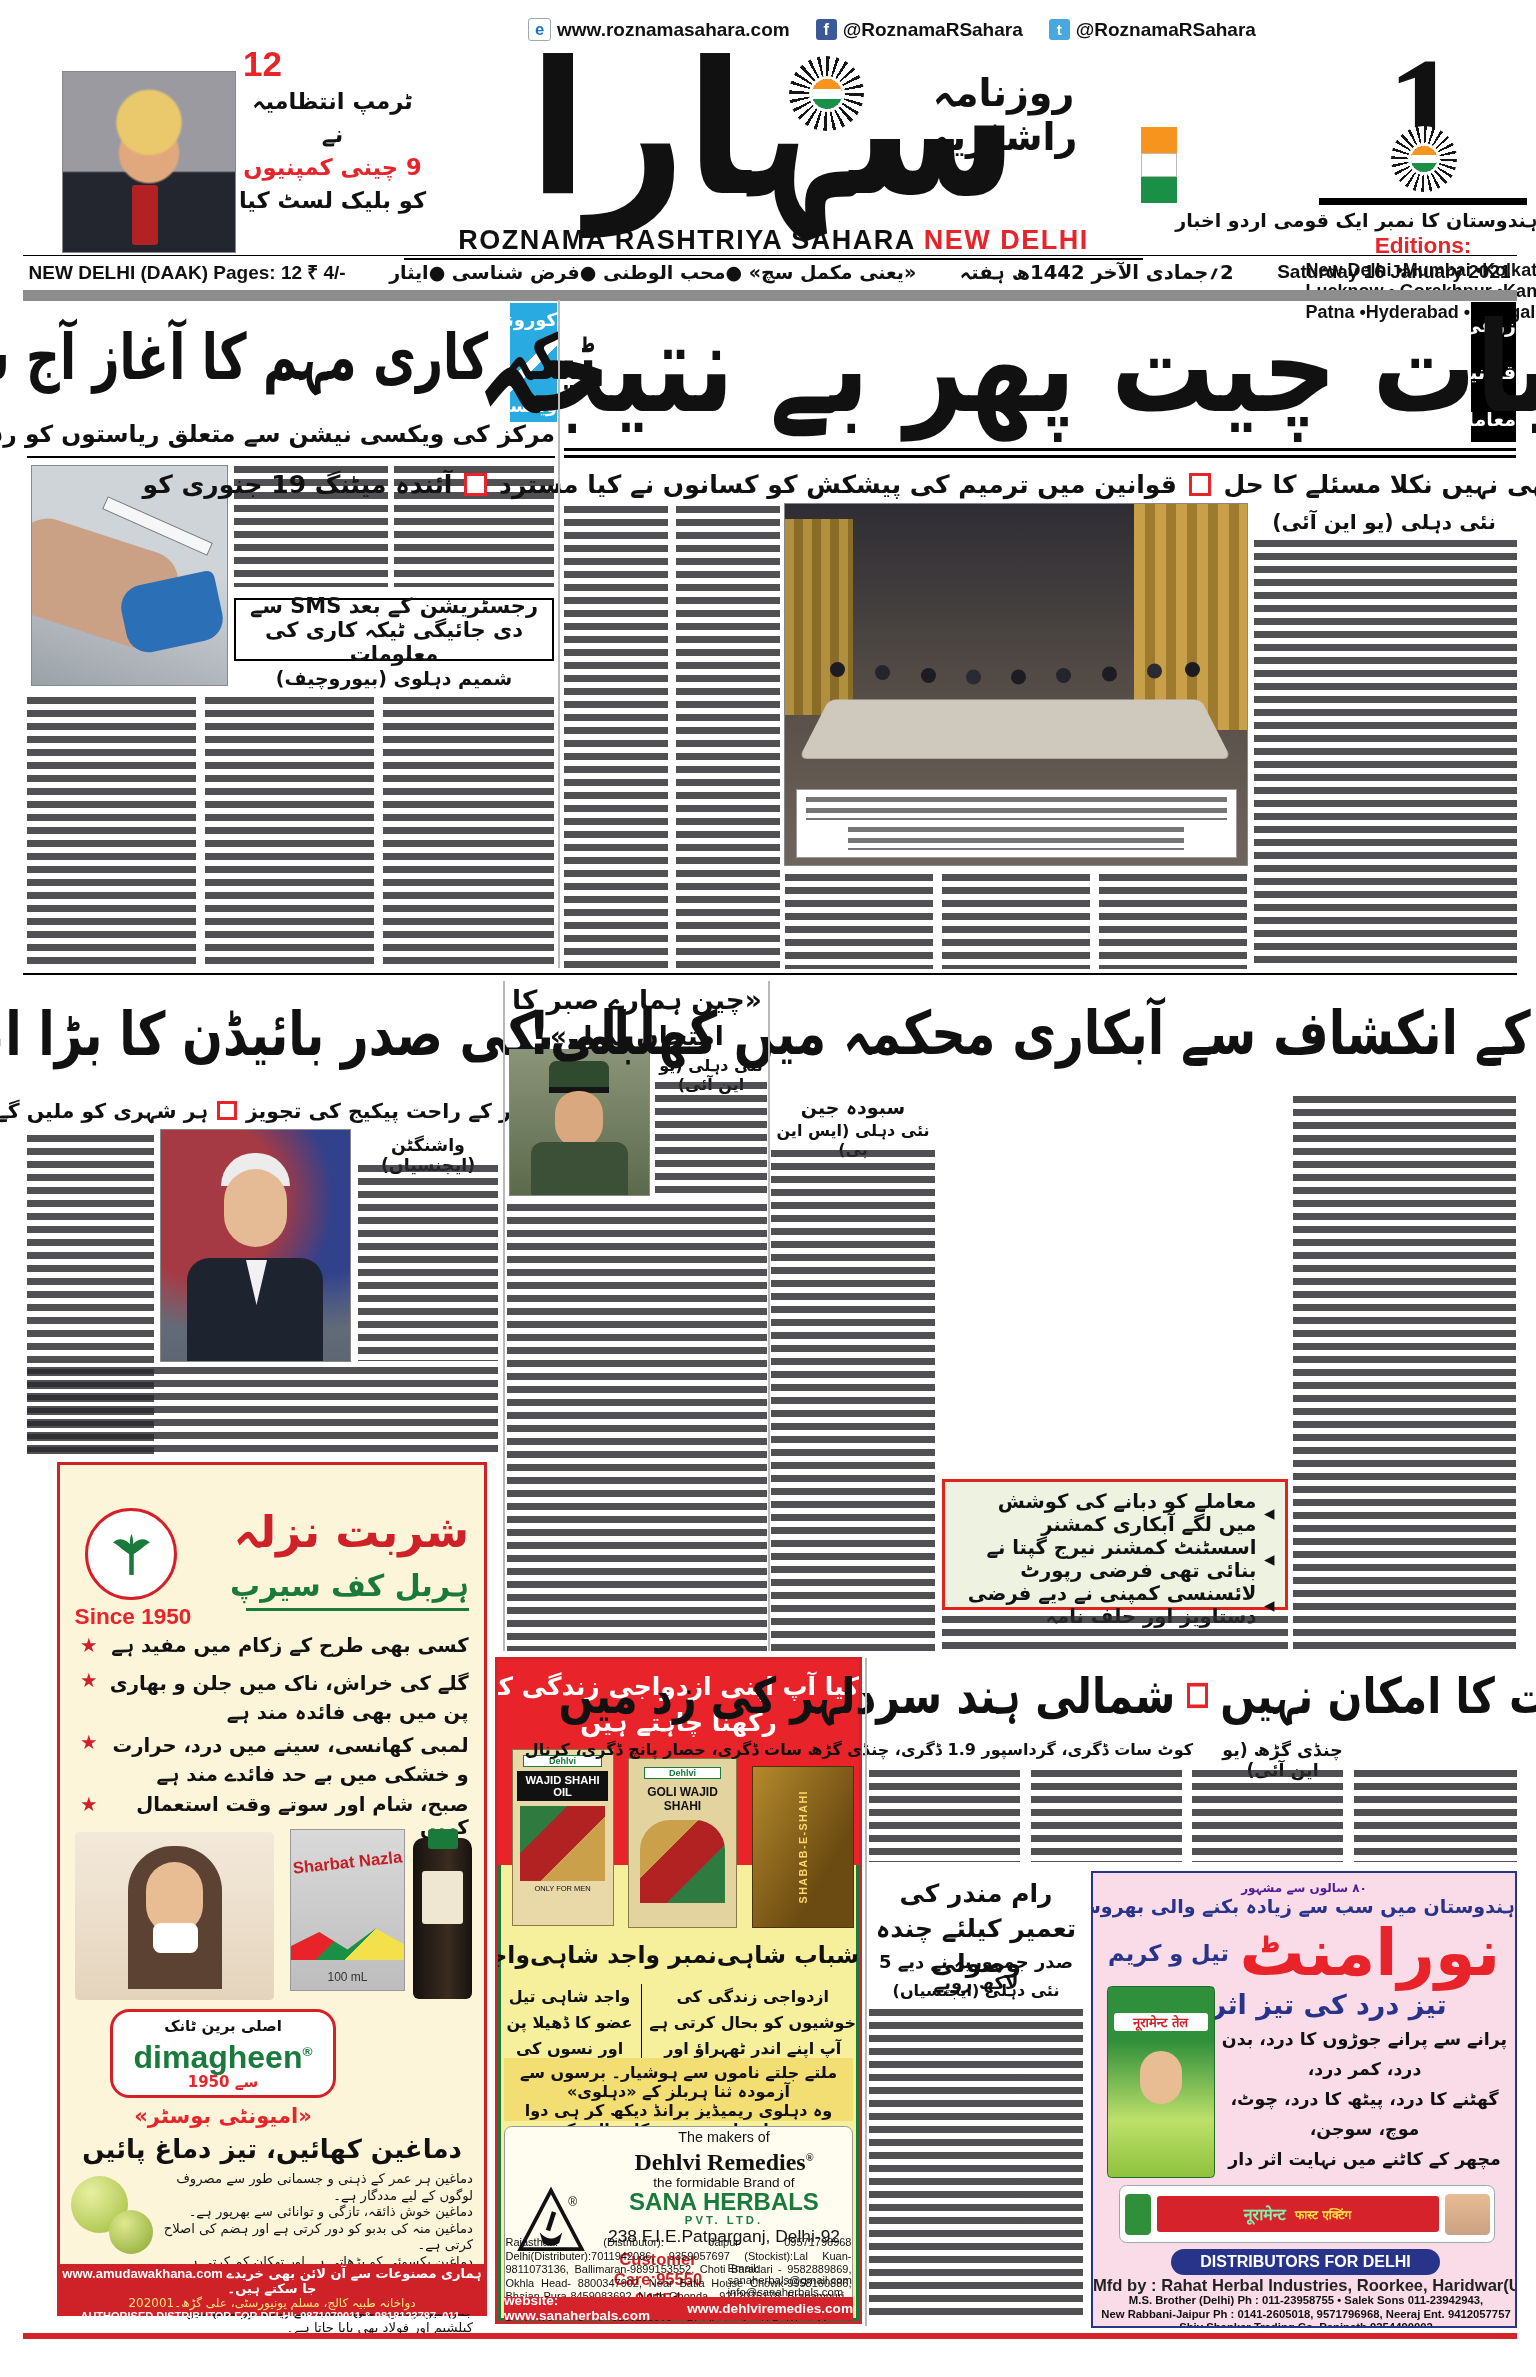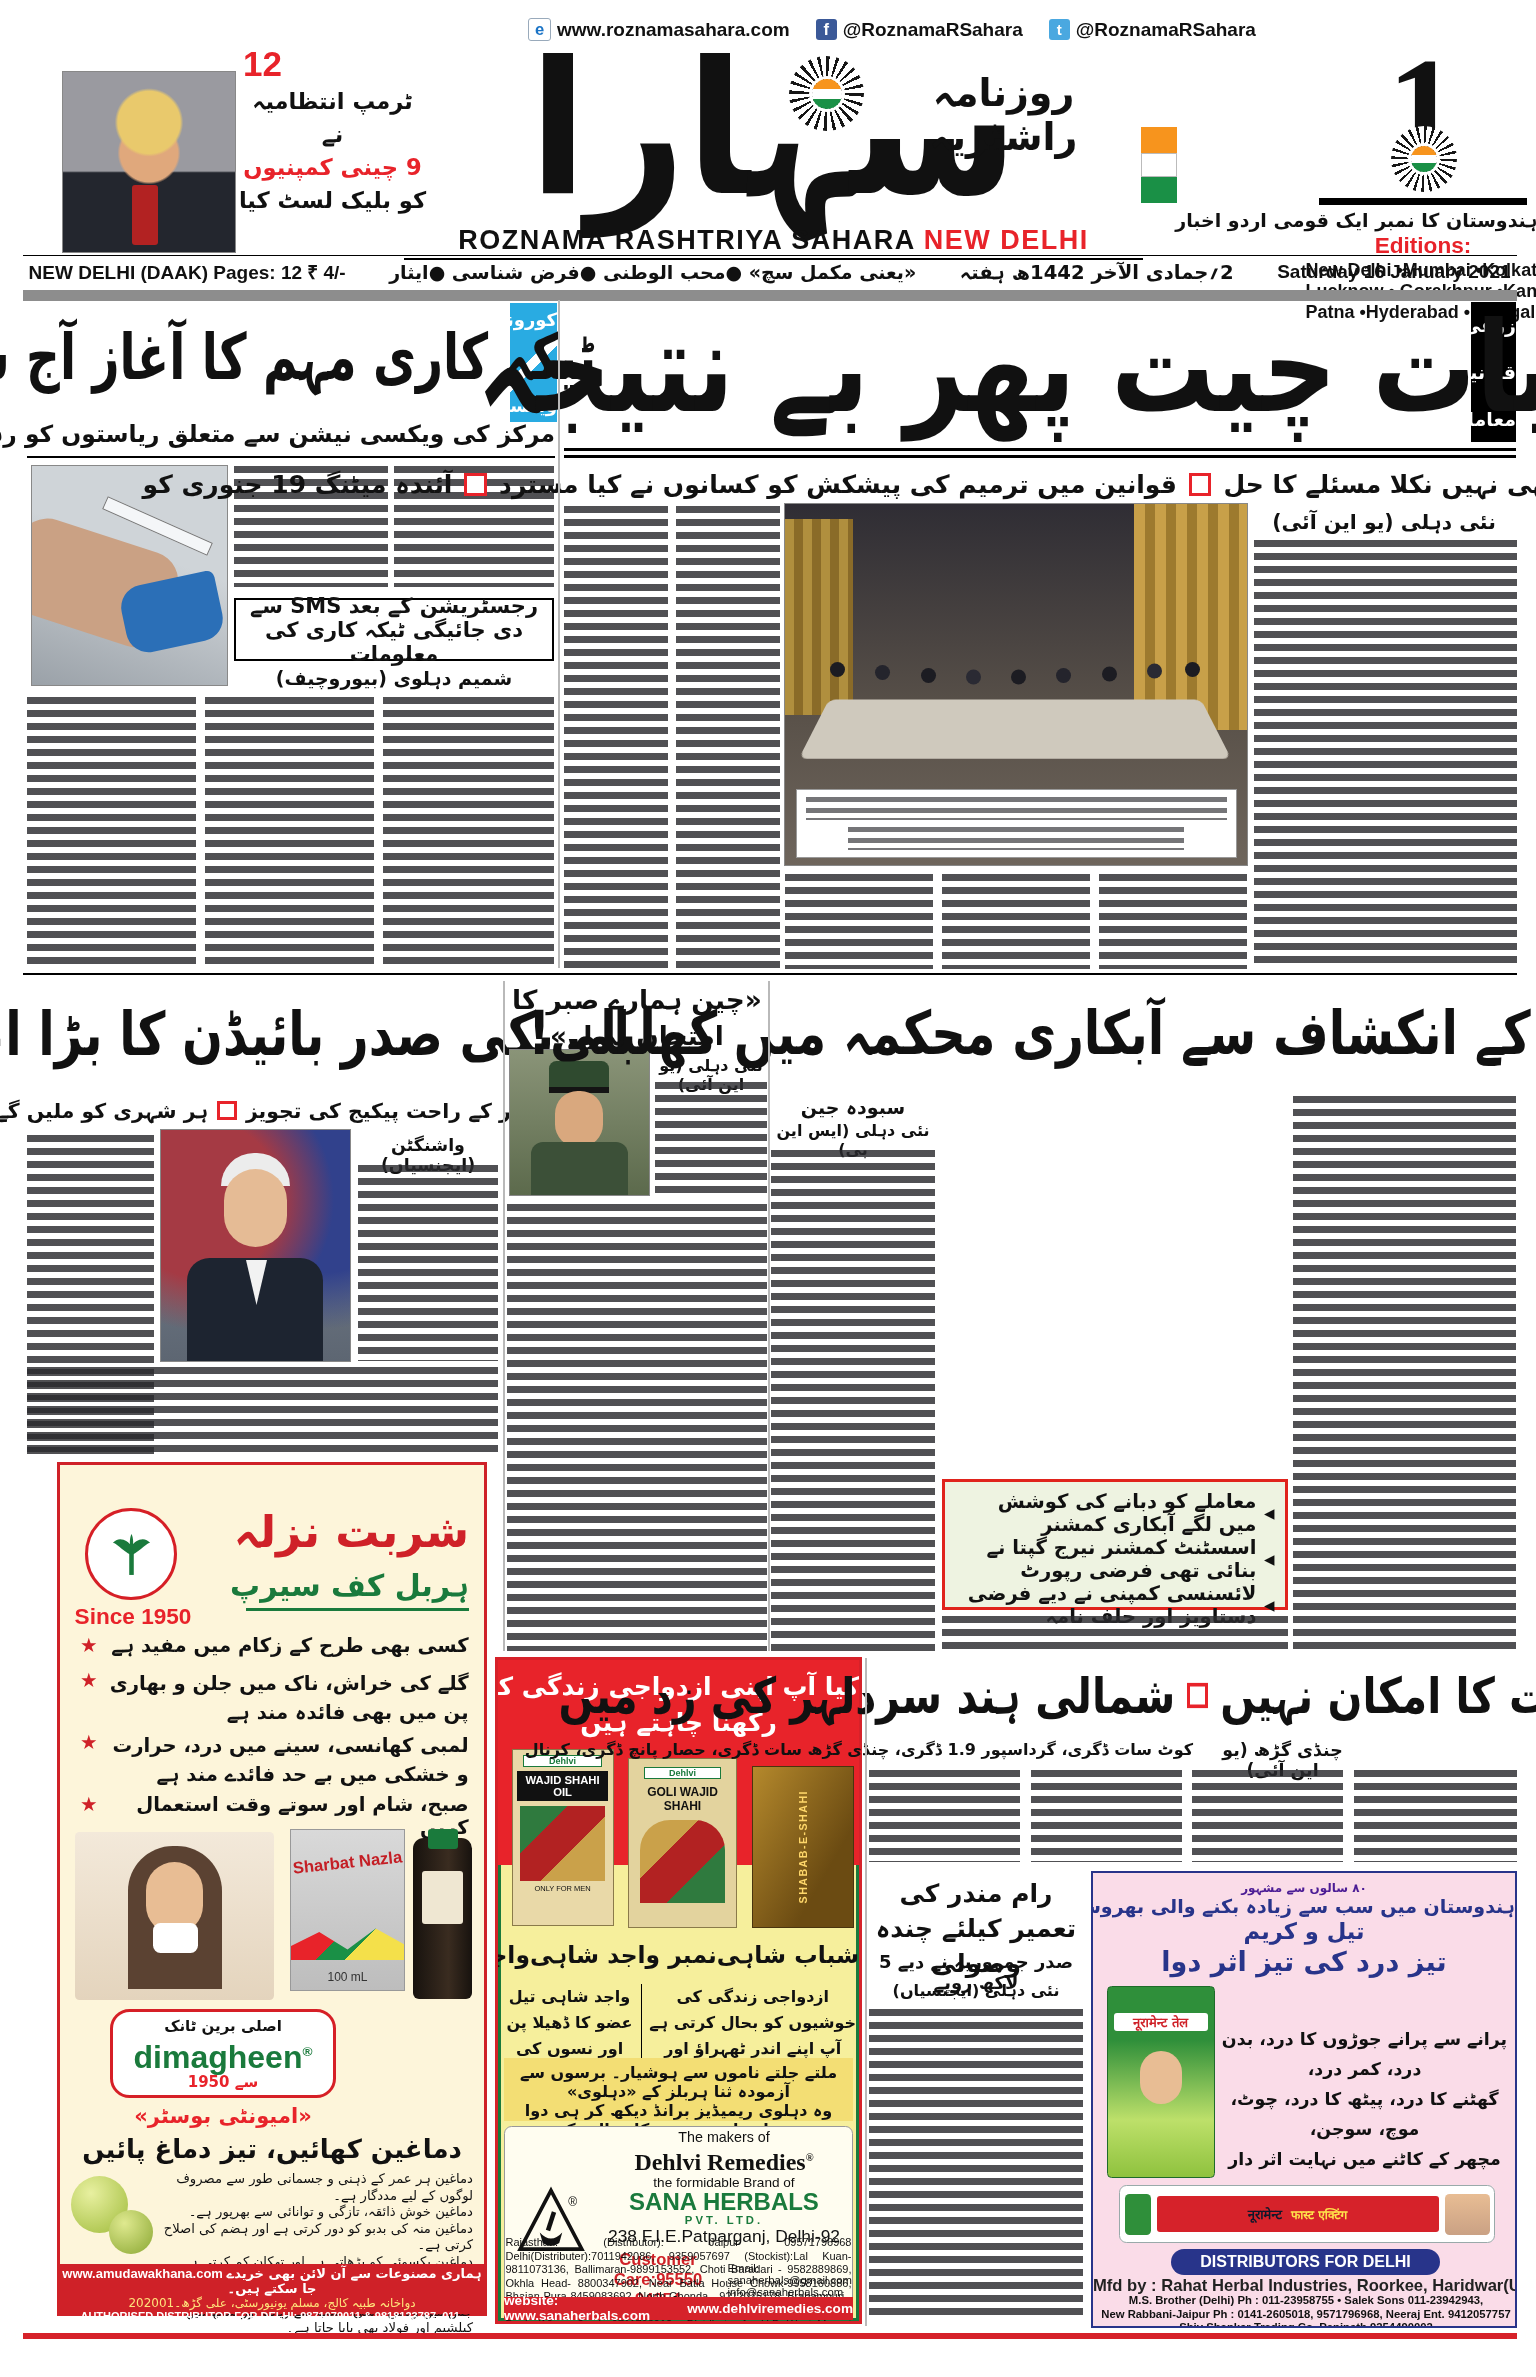--- a/index.html
+++ b/index.html
@@ -360,39 +360,40 @@
 
   <div class="abs u b c" style="left:869px;top:1876px;width:214px;font-size:25px;line-height:35px;">رام مندر کی تعمیر کیلئے چندہ وصولی</div>
   <div class="abs u b c" style="left:869px;top:1951px;width:214px;font-size:18px;">صدر جمہوریہ نے دیے 5 لاکھ روپے</div>
   <div class="abs u b c" style="left:869px;top:1981px;width:214px;font-size:16px;">نئی دہلی (ایجنسیاں)</div>
   <div class="abs sim" style="left:869px;top:2009px;width:214px;height:308px;"></div>
 
   <div class="abs" style="left:1091px;top:1871px;width:426px;height:457px;background:#fadce8;border:2.3px solid #28348a;box-sizing:border-box;overflow:hidden;">
     <div class="u b c nw" style="font-size:12px;color:#4c1d95;margin-top:7.5px;">۸۰ سالوں سے مشہور</div>
     <div class="u b c nw" style="font-size:19px;color:#28348a;">ہندوستان میں سب سے زیادہ بکنے والی بھروسے مند</div>
     <div style="display:flex;direction:rtl;align-items:center;justify-content:center;gap:10.6px;margin-top:1.5px;">
+      <span class="u" style="font-size:65px;font-weight:900;color:#e8232a;line-height:69px;">نورامنٹ</span>
       <span class="u b" style="font-size:22.6px;color:#28348a;">تیل و کریم</span>
     </div>
     <div class="u b c nw" style="font-size:27px;color:#28348a;margin-top:1.5px;">تیز درد کی تیز اثر دوا</div>
 
     <div class="abs" style="left:13.6px;top:113px;width:106px;height:190px;background:linear-gradient(180deg,#2f8f3a 0 28%,#bde06a 70%,#8fc23e);border:0.8px solid #1f6b2a;border-radius:4.5px;">
       <div class="c" style="background:#fff;margin:26px 6px 0;border-radius:3px;font-size:13px;color:#cf2128;font-weight:bold;font-family:'DejaVu Sans',sans-serif;">नूरामेन्ट तेल</div>
       <div style="width:42px;height:53px;background:#e8bd94;border-radius:21px;margin:19.6px auto 0;"></div>
     </div>
 
     <div class="abs u" style="left:128px;top:151px;width:287px;text-align:center;font-size:17.4px;font-weight:bold;line-height:30px;">
       <div>پرانے سے پرانے جوڑوں کا درد، بدن درد، کمر درد،</div>
       <div>گھٹنے کا درد، پیٹھ کا درد، چوٹ، موچ، سوجن،</div>
       <div>مچھر کے کاٹنے میں نہایت اثر دار</div>
     </div>
 
     <div class="abs" style="left:26px;top:312px;width:374px;height:56px;background:#fff;border:0.8px solid #9aa;border-radius:7.5px;display:flex;align-items:center;overflow:hidden;">
       <div style="width:26px;height:41px;background:#2f8f3a;border-radius:4.5px;margin-left:4.5px;"></div>
       <div class="flexc" style="flex:1;height:36px;background:#d6222a;margin:0 6px;border-radius:3px;gap:9px;">
-        <span style="color:#0f172a;font-size:13px;font-weight:bold;font-family:'DejaVu Sans',sans-serif;">नूरामेन्ट</span>
+        <span style="color:#86efac;font-size:16px;font-weight:bold;font-family:'DejaVu Sans',sans-serif;">नूरामेन्ट</span>
         <span style="color:#ffe24a;font-size:12px;font-weight:bold;font-family:'DejaVu Sans',sans-serif;">फास्ट एक्टिंग</span>
       </div>
       <div style="width:45px;height:41px;background:linear-gradient(#e8bd94,#caa184);border-radius:4.5px;margin-right:4.5px;"></div>
     </div>
 
     <div class="abs flexc en b" style="left:78px;top:376px;width:269px;height:26px;background:#28348a;color:#fff;border-radius:13px;font-size:16px;">DISTRIBUTORS FOR DELHI</div>
     <div class="abs en b c nw" style="left:0;top:403px;width:426px;font-size:16.6px;color:#222;">Mfd by : Rahat Herbal Industries, Roorkee, Haridwar(UK)</div>
     <div class="abs en b c nw" style="left:0;top:421px;width:426px;font-size:11.3px;">M.S. Brother (Delhi) Ph : 011-23958755 • Salek Sons 011-23942943,</div>
     <div class="abs en b c nw" style="left:0;top:435px;width:426px;font-size:11.3px;">New Rabbani-Jaipur Ph : 0141-2605018, 9571796968, Neeraj Ent. 9412057757</div>
     <div class="abs en b c nw" style="left:0;top:448px;width:426px;font-size:11.3px;">Shiv Shanker Trading Co. Panipath 9254490002</div>

